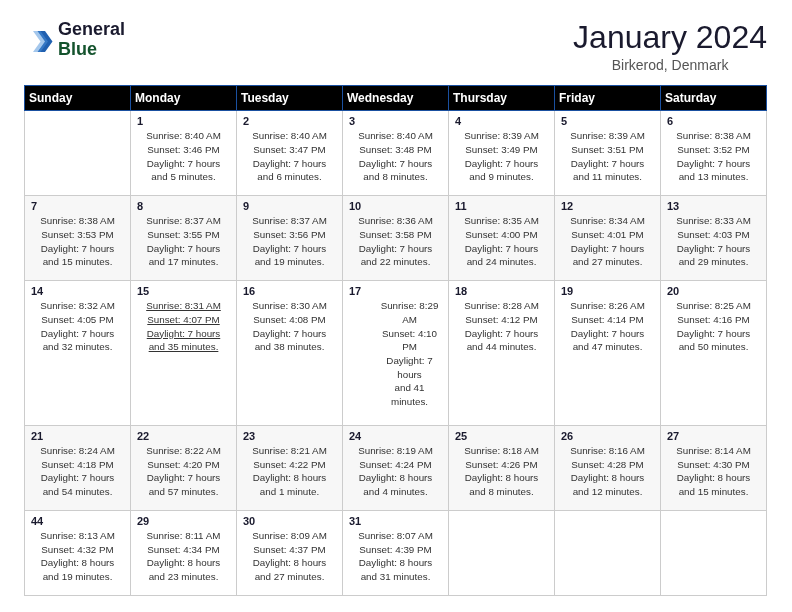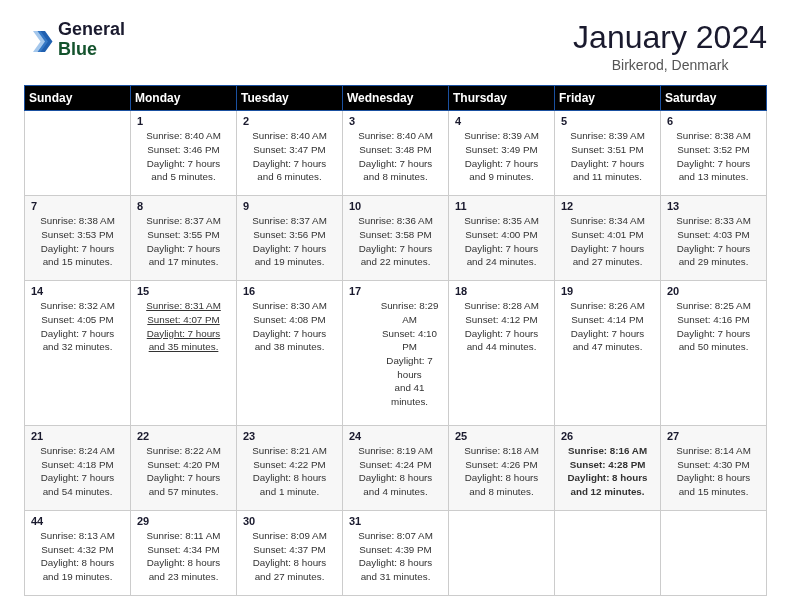--- a/index.html
+++ b/index.html
@@ -306,21 +306,21 @@
           </td>
           <td>
             <div class="day-number">25</div>
             <div class="day-info" style="white-space: pre-line;">Sunrise: 8:18 AM
 Sunset: 4:26 PM
 Daylight: 8 hours
 and 8 minutes.</div>
           </td>
           <td>
             <div class="day-number">26</div>
-            <div class="day-info" style="white-space: pre-line; font-weight: bold;">Sunrise: 8:16 AM
+            <div class="day-info" style="white-space: pre-line;">Sunrise: 8:16 AM
 Sunset: 4:28 PM
 Daylight: 8 hours
 and 12 minutes.</div>
           </td>
           <td>
             <div class="day-number">27</div>
             <div class="day-info" style="white-space: pre-line;">Sunrise: 8:14 AM
 Sunset: 4:30 PM
 Daylight: 8 hours
 and 15 minutes.</div>

